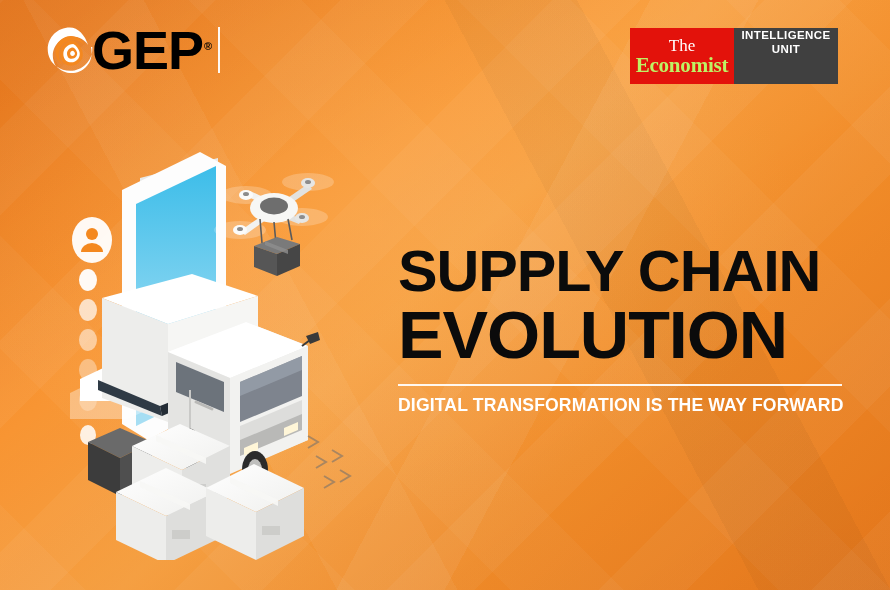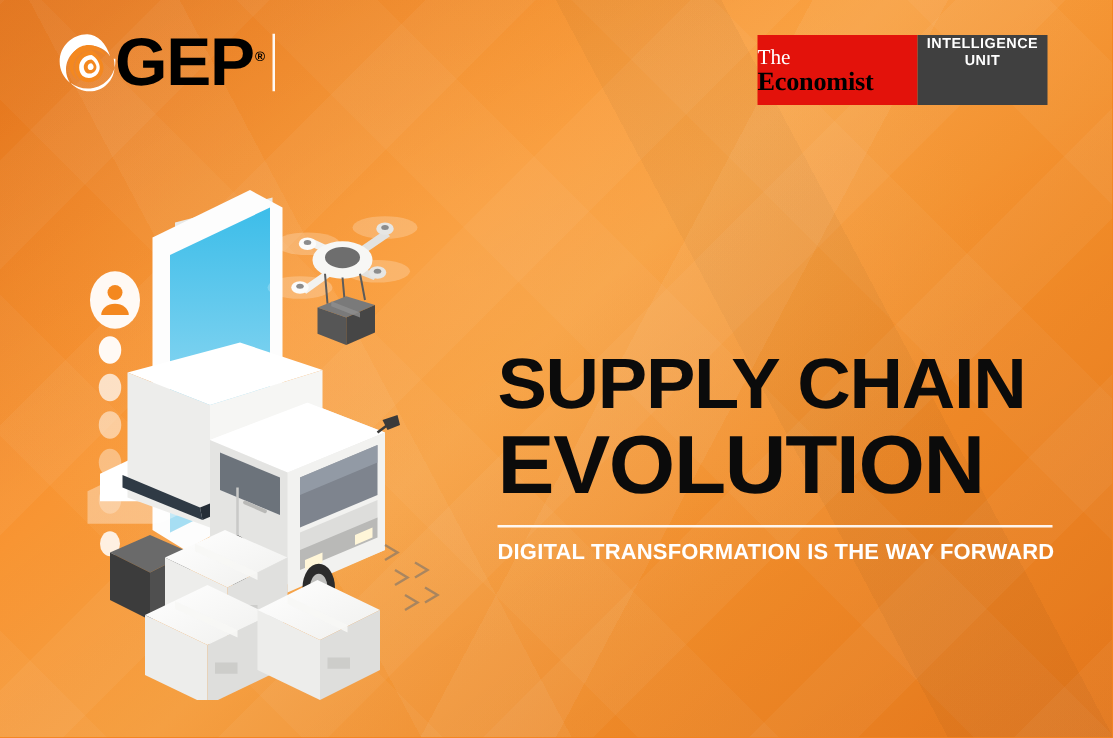--- a/index.html
+++ b/index.html
@@ -56,40 +56,40 @@
   }
   .gep-div{width:2px;height:46px;background:#fff;margin:0 9px 0 7px;opacity:.95;}
   .gep-tag{
     color:#fff;font-weight:bold;font-size:15px;line-height:16.5px;letter-spacing:.6px;
     text-transform:uppercase;
   }
 
   
   .eiu{position:absolute;right:52px;top:28px;display:flex;height:56px;}
   .eiu-red{
-    background:#E3120B;width:128px;display:flex;justify-content:center;
+    background:#E3120B;width:104px;display:flex;align-items:center;justify-content:center;
     flex-direction:column;
   }
   .eiu-the{
     font-family:"Liberation Serif", serif;color:#fff;font-size:17px;line-height:17px;font-weight:normal;
   }
   .eiu-econ{
-    font-family:"Liberation Serif", serif;color:#000000;font-size:21px;line-height:22px;font-weight:bold;
+    font-family:"Liberation Serif", serif;color:#bef264;font-size:21px;line-height:22px;font-weight:bold;
     letter-spacing:-.2px;
   }
   .eiu-black{
     background:#404040;width:104px;display:flex;align-items:center;
     flex-direction:column;
   }
   .eiu-l1,.eiu-l2{
     color:#fff;font-size:11.5px;font-weight:bold;letter-spacing:.4px;line-height:14px;
   }
 
   
-  .headline{position:absolute;left:398px;top:243px;width:444px;margin-top:36px;}
+  .headline{position:absolute;left:398px;top:243px;width:444px;}
   .hl-1,.hl-2{
     color:#0B0B0B;font-weight:bold;
     font-family:"Liberation Sans", sans-serif;
     letter-spacing:-1px;white-space:nowrap;
   }
   .hl-1{font-size:57px;line-height:57px;transform:scaleX(1.04);transform-origin:left center;}
   .hl-2{font-size:66px;line-height:66px;margin-top:2px;transform:scaleX(1.035);transform-origin:left center;}
   .hl-rule{height:2px;background:#FFFFFF;opacity:.92;margin-top:16px;width:444px;}
   .hl-sub{
     margin-top:9px;color:#FFFFFF;font-weight:bold;font-size:17.5px;letter-spacing:.15px;

